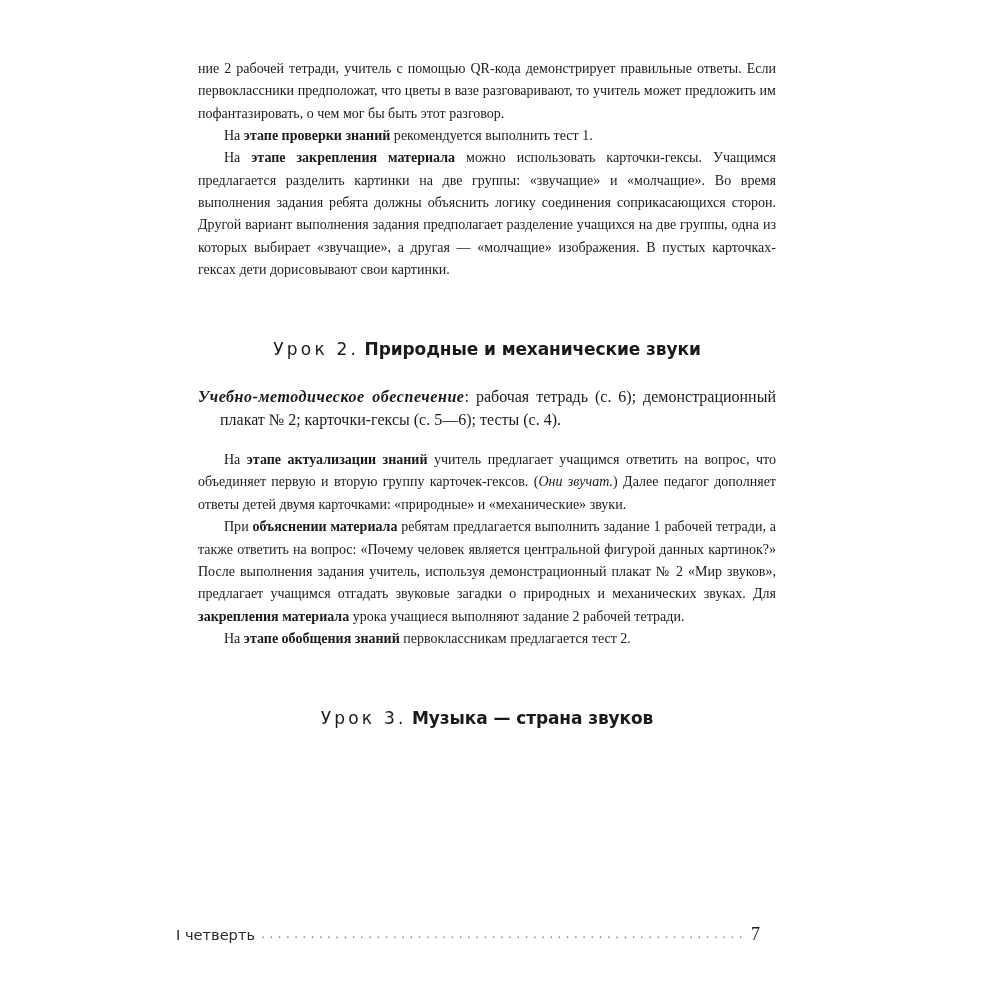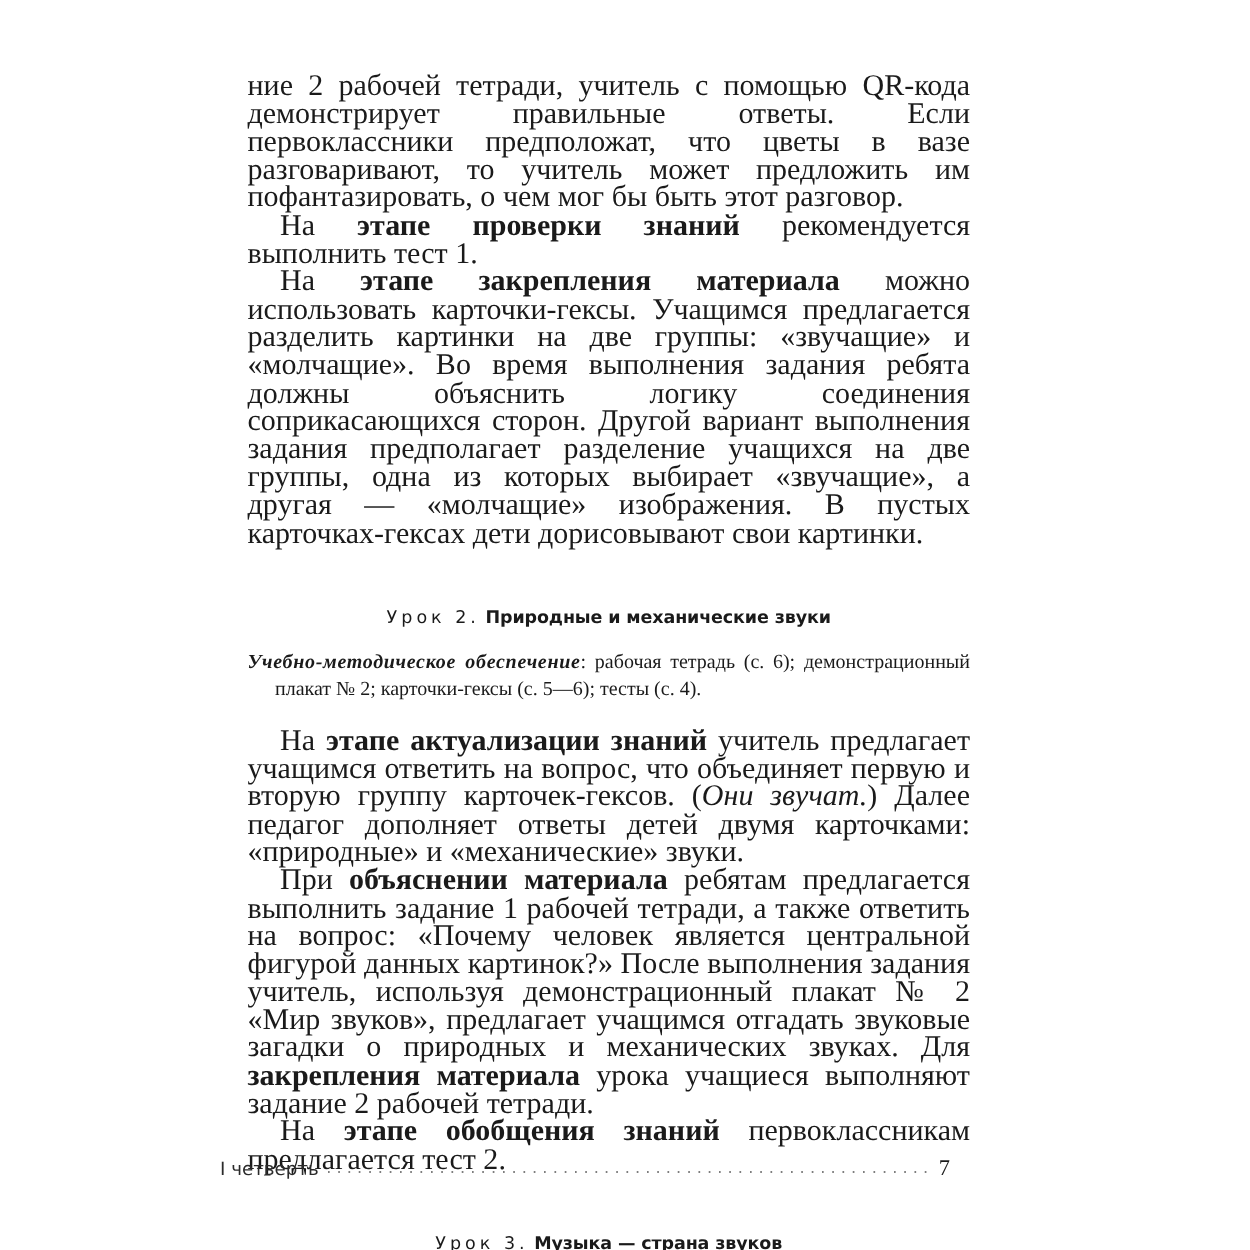--- a/index.html
+++ b/index.html
@@ -17,39 +17,39 @@
     color: #1a1a1a;
   }
   .content {
     position: absolute;
     left: 198px;
     top: 58px;
     width: 578px;
   }
   p.body-par {
     margin: 0;
-    font-size: 24px;
+    font-size: 14px;
     line-height: 22.35px;
     text-align: justify;
     text-indent: 26px;
     -webkit-hyphens: manual;
     hyphens: manual;
     letter-spacing: 0.01px;
   }
   p.body-par.no-indent {
     text-indent: 0;
   }
   .b { font-weight: bold; }
   .i { font-style: italic; }
   .lesson-heading {
     text-align: center;
     font-family: "DejaVu Sans", "Liberation Sans", sans-serif;
-    font-size: 14px;
+    font-size: 17px;
     line-height: 22px;
-    margin: 0;
+    margin: 12px;
     white-space: nowrap;
   }
   .lesson-heading .lesson-num {
     font-weight: normal;
     letter-spacing: 3.2px;
   }
   .lesson-heading .lesson-title {
     font-weight: bold;
     letter-spacing: -0.1px;
   }

